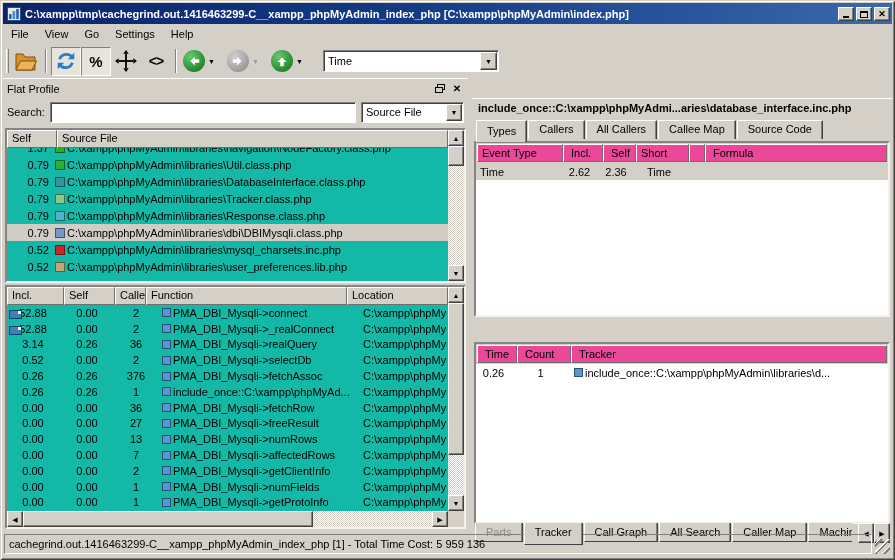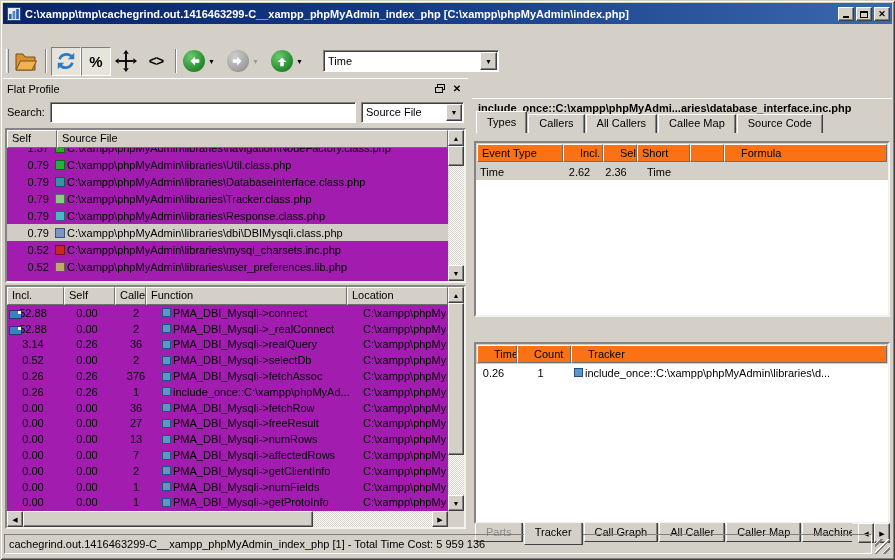--- a/index.html
+++ b/index.html
@@ -70,21 +70,21 @@
   .search-input { flex:1; height:21px; background:#fff; border:1px solid; border-color:#808080 #fff #fff #808080; box-shadow: inset 1px 1px 0 #404040; padding-left:4px; font:inherit; }
   .mini-combo { width:103px; height:21px; background:#fff; border:1px solid; border-color:#808080 #fff #fff #808080; box-shadow: inset 1px 1px 0 #404040; display:flex; align-items:center; }
   .mini-combo .val { flex:1; padding-left:4px; }
   .mini-combo .combo-btn { width:16px; height:17px; }
 
   .tframe { position:absolute; left:2px; right:2px; background:#fff; border:2px solid; border-color:#848484 #f4f2ee #f4f2ee #848484; display:flex; }
   #file-table { top:49px; height:155px; }
   #func-table { top:206px; height:244px; flex-direction:column; }
   .ft-main { flex:1; display:flex; flex-direction:column; overflow:hidden; }
   .hdr-row { display:flex; height:18px; background:#d4d0c8; flex:none; }
-  .vp { position:relative; overflow:hidden; flex:1; background:#a21caf; }
+  .vp { position:relative; overflow:hidden; flex:1; background:#14b8a6; }
   .rows-abs { position:absolute; left:0; right:0; }
   .vscroll { width:16px; flex:none; display:flex; flex-direction:column; background:#d4d0c8; }
   .hscroll { height:16px; flex:none; display:flex; background:#d4d0c8; }
 
   .frow { display:flex; height:17px; align-items:center; white-space:nowrap; }
   .frow.sel { background:#d1cdc5; }
   .fc-self { width:46px; text-align:right; padding-right:4px; flex:none; }
   .sq { width:10px; height:10px; flex:none; border:1px solid rgba(0,0,0,.45); margin:0 2px 0 2px; }
   .fc-file { overflow:hidden; }
 
@@ -107,35 +107,35 @@
   .hc.h-called { width:31px; flex:none; }
   .hc.h-func { width:201px; flex:none; }
   .hc.h-loc { flex:1; }
 
   
   .vsplit { position:absolute; left:468px; top:78px; width:4px; height:452px; }
 
   
   .rpanel { position:absolute; left:472px; top:78px; width:420px; height:452px; border-top:1px solid #fff;margin-top:20px; }
   .rp-header { height:20px; font-weight:bold; padding:3px 0 0 6px; white-space:nowrap; overflow:hidden; }
-  .tabbar { position:absolute; left:2px; top:12px; height:22px; display:flex; align-items:flex-end; gap:1px; padding-left:2px; }
+  .tabbar { position:absolute; left:2px; top:21px; height:22px; display:flex; align-items:flex-start; gap:1px; padding-left:2px; }
   .tab { height:19px; padding:2px 10px 0 10px; background:#d4d0c8; border:1px solid; border-color:#fff #404040 #404040 #fff;
     box-shadow: inset -1px 0 0 #808080; border-bottom:none; white-space:nowrap; }
   .tab.active { height:22px; padding-top:4px; position:relative; z-index:2; }
   .tabbar.bottom { top:auto; bottom:5px; align-items:flex-start; overflow:hidden; right:40px; padding-left:1px; }
   .tabbar.bottom .tab { border-color:#fff #404040 #404040 #fff; border-bottom:1px solid #404040; border-top:none; height:19px; padding-top:3px; }
   .tabbar.bottom .tab.active { height:22px; z-index:2; }
   .tab.disabled { color:#8a8a8a; height:17px; margin-bottom:1px; }
   .tab-scroll { position:absolute; right:2px; bottom:7px; display:flex; }
   .tab-scroll .sb { height:20px; }
 
   #types-table { top:42px; height:176px; flex-direction:column; }
   #callees-table { top:243px; height:182px; flex-direction:column; }
   .hdr-row2 { display:flex; height:20px; background:#d4d0c8; flex:none; padding:1px; }
-  .hc2 { background:#f97316; border:1px solid; border-color:#fff #6e6e6e #6e6e6e #fff; padding:2px 16px; white-space:nowrap; overflow:hidden; }
+  .hc2 { background:#ec4899; border:1px solid; border-color:#fff #6e6e6e #6e6e6e #fff; padding:2px 7px; white-space:nowrap; overflow:hidden; }
   .trow { display:flex; height:17px; align-items:center; white-space:nowrap; flex:none; }
   .trow.selgray { background:#d4d0c8; }
   .c-event { width:86px; padding-left:4px; flex:none; }
   .c-incl { width:40px; }
   .c-self { width:33px; }
   .c-short { width:53px; padding-left:12px; flex:none; }
   .c-mini { width:9px; flex:none; }
   .c-formula { flex:1; }
   .c-time { width:40px; }
   .c-count { width:54px; }
@@ -165,20 +165,27 @@
         <span class="glyph-min"></span>
       </span>
     <span class="winbtn">
         <span class="glyph-max"></span>
       </span>
     <span class="winbtn">
         <span class="glyph-close">✕</span>
       </span>
   </div>
 
+  <div class="menubar" id="menubar">
+      <span class="menu-item">File</span>
+      <span class="menu-item">View</span>
+      <span class="menu-item">Go</span>
+      <span class="menu-item">Settings</span>
+      <span class="menu-item">Help</span>
+    </div>
 
   <div class="toolbar">
     <span class="tb-handle"></span>
     <span class="tb-btn">
       <svg width="24" height="22" viewBox="0 0 24 22">
         <path d="M2 4h7l2 3h10v13H2z" fill="#d89030" stroke="#7a5210"></path>
         <path d="M2 20l4.5-9h16l-4.5 9z" fill="#efb254" stroke="#7a5210"></path>
       </svg>
     </span>
     <span class="tb-sep"></span>
@@ -527,21 +534,21 @@
             </span>
           </div>
         </div>
       <div class="white-rest"></div>
     </div>
 
     <div class="tabbar bottom" id="bottom-tabs">
         <div class="tab disabled">Parts</div>
         <div class="tab active">Tracker</div>
         <div class="tab">Call Graph</div>
-        <div class="tab">All Caller</div>
+        <div class="tab">All Search</div>
         <div class="tab">Caller Map</div>
         <div class="tab">Machine</div>
       </div>
     <div class="tab-scroll">
       <span class="sb">◀</span>
       <span class="sb">▶</span>
     </div>
   </div>
 
   <div class="statusbar">

